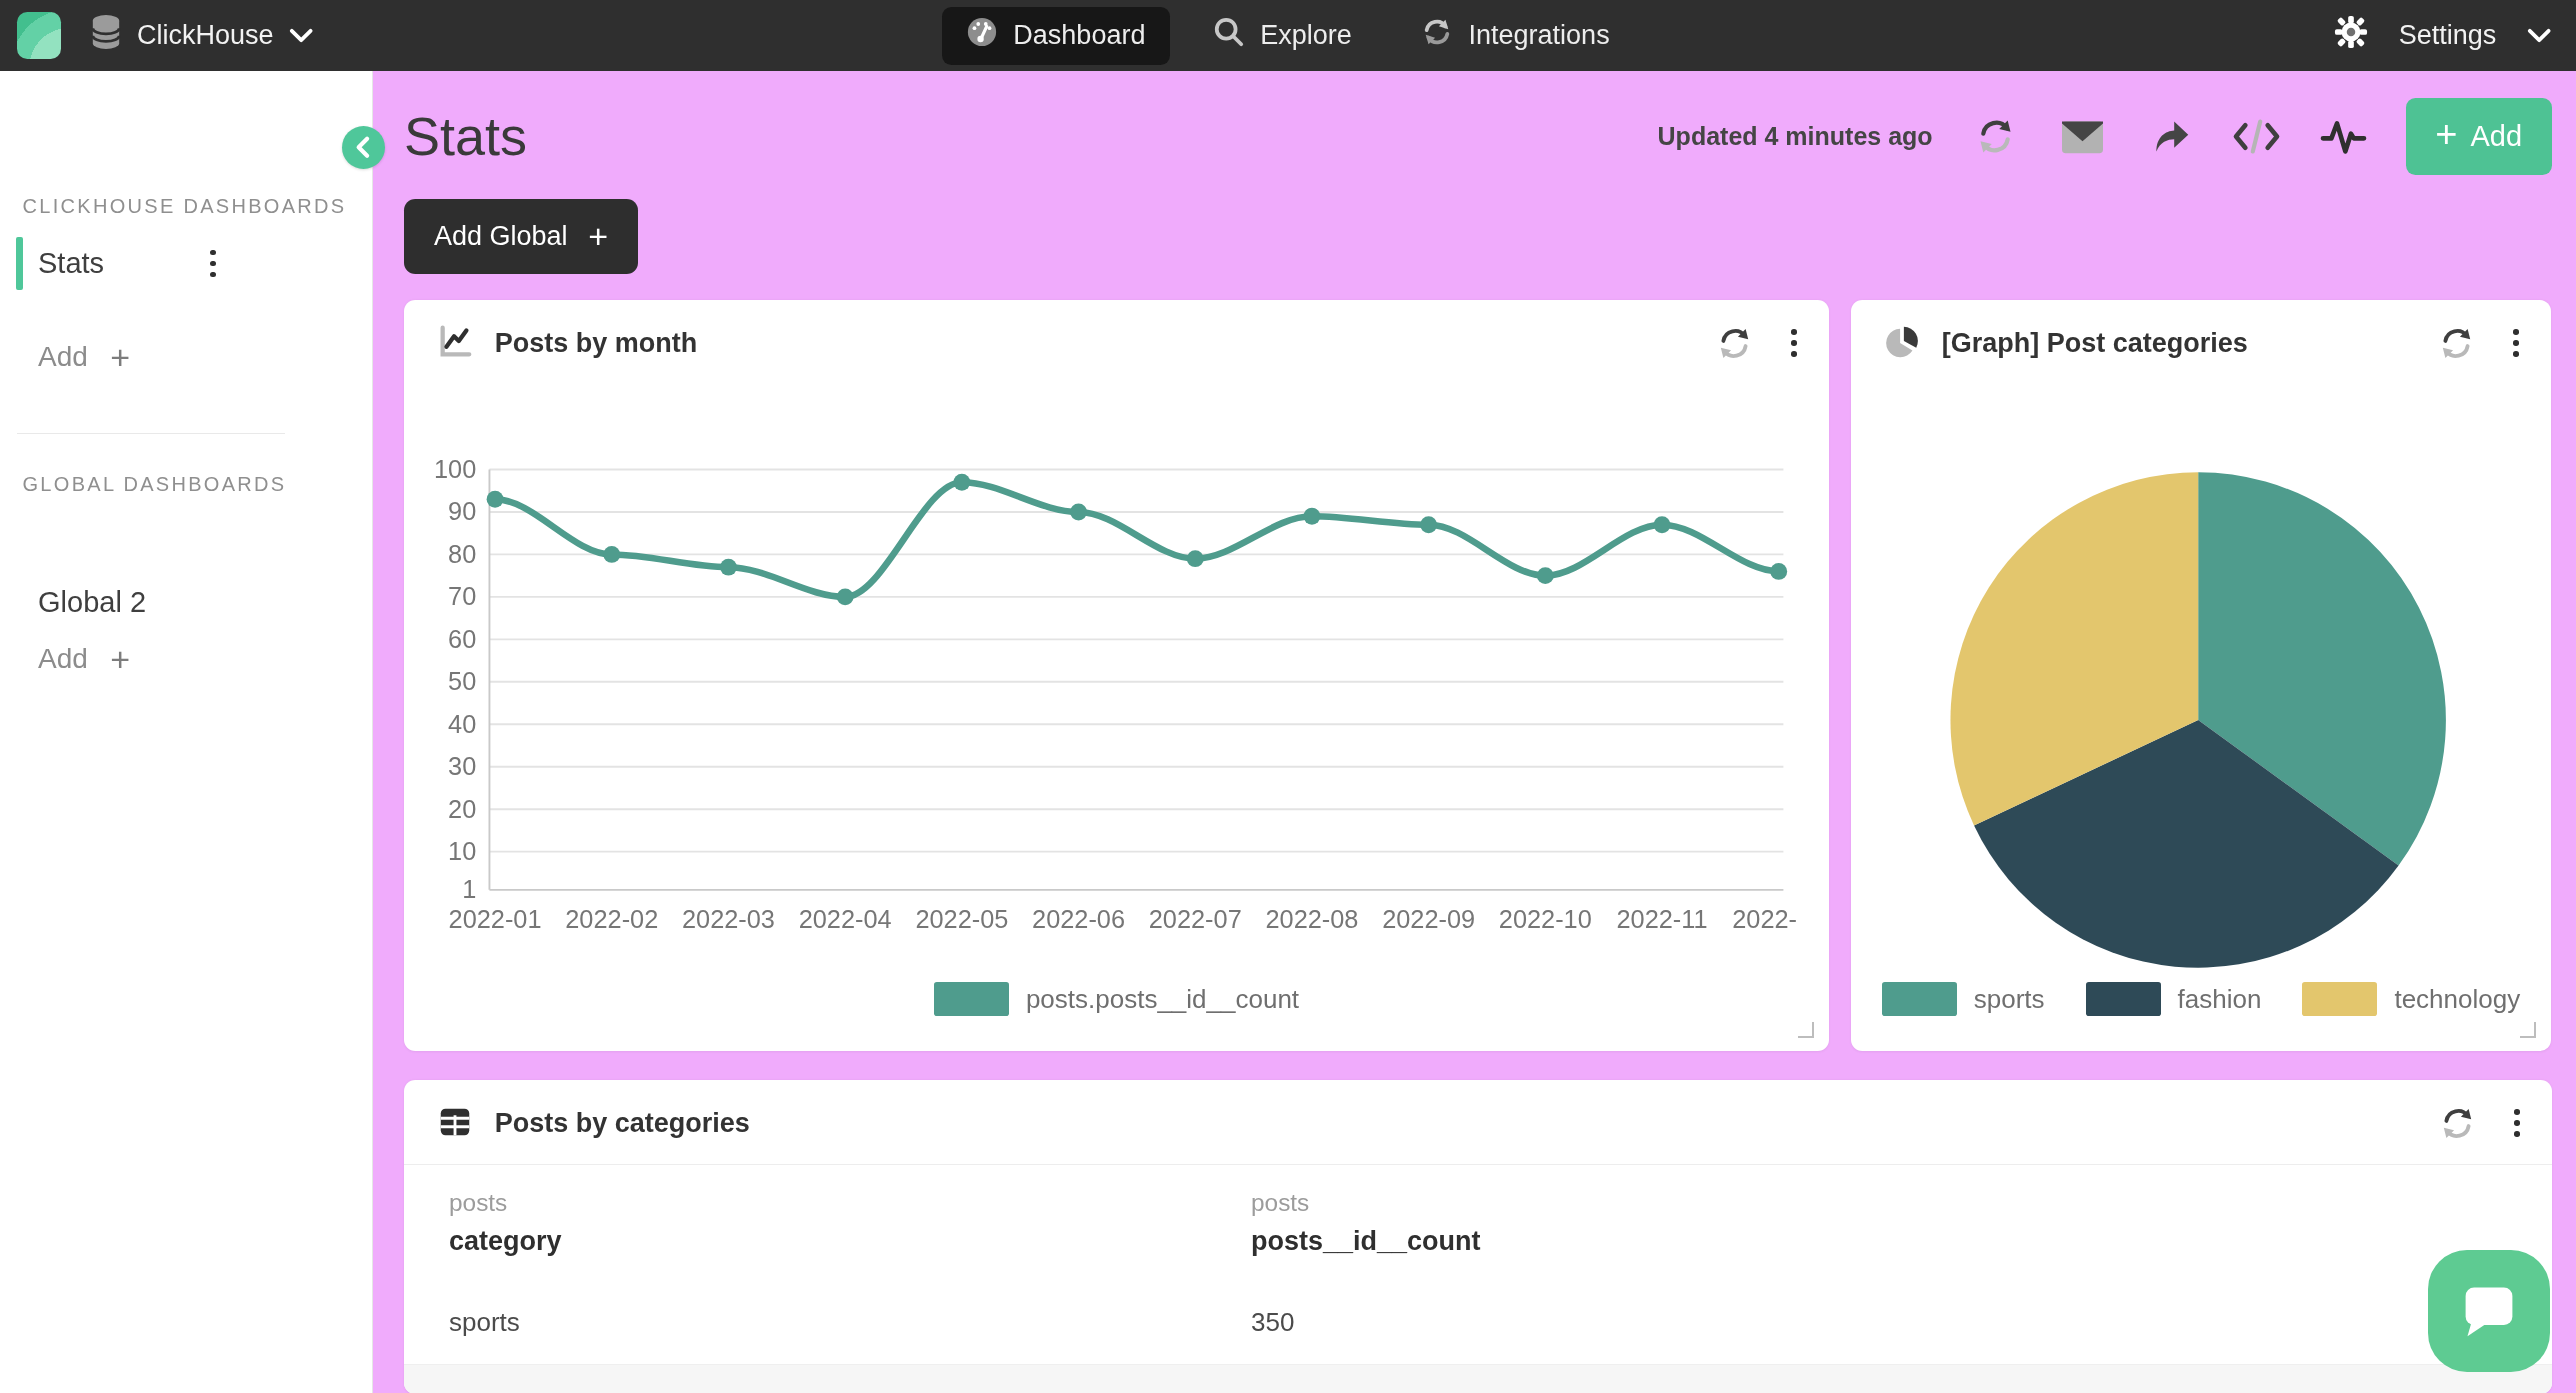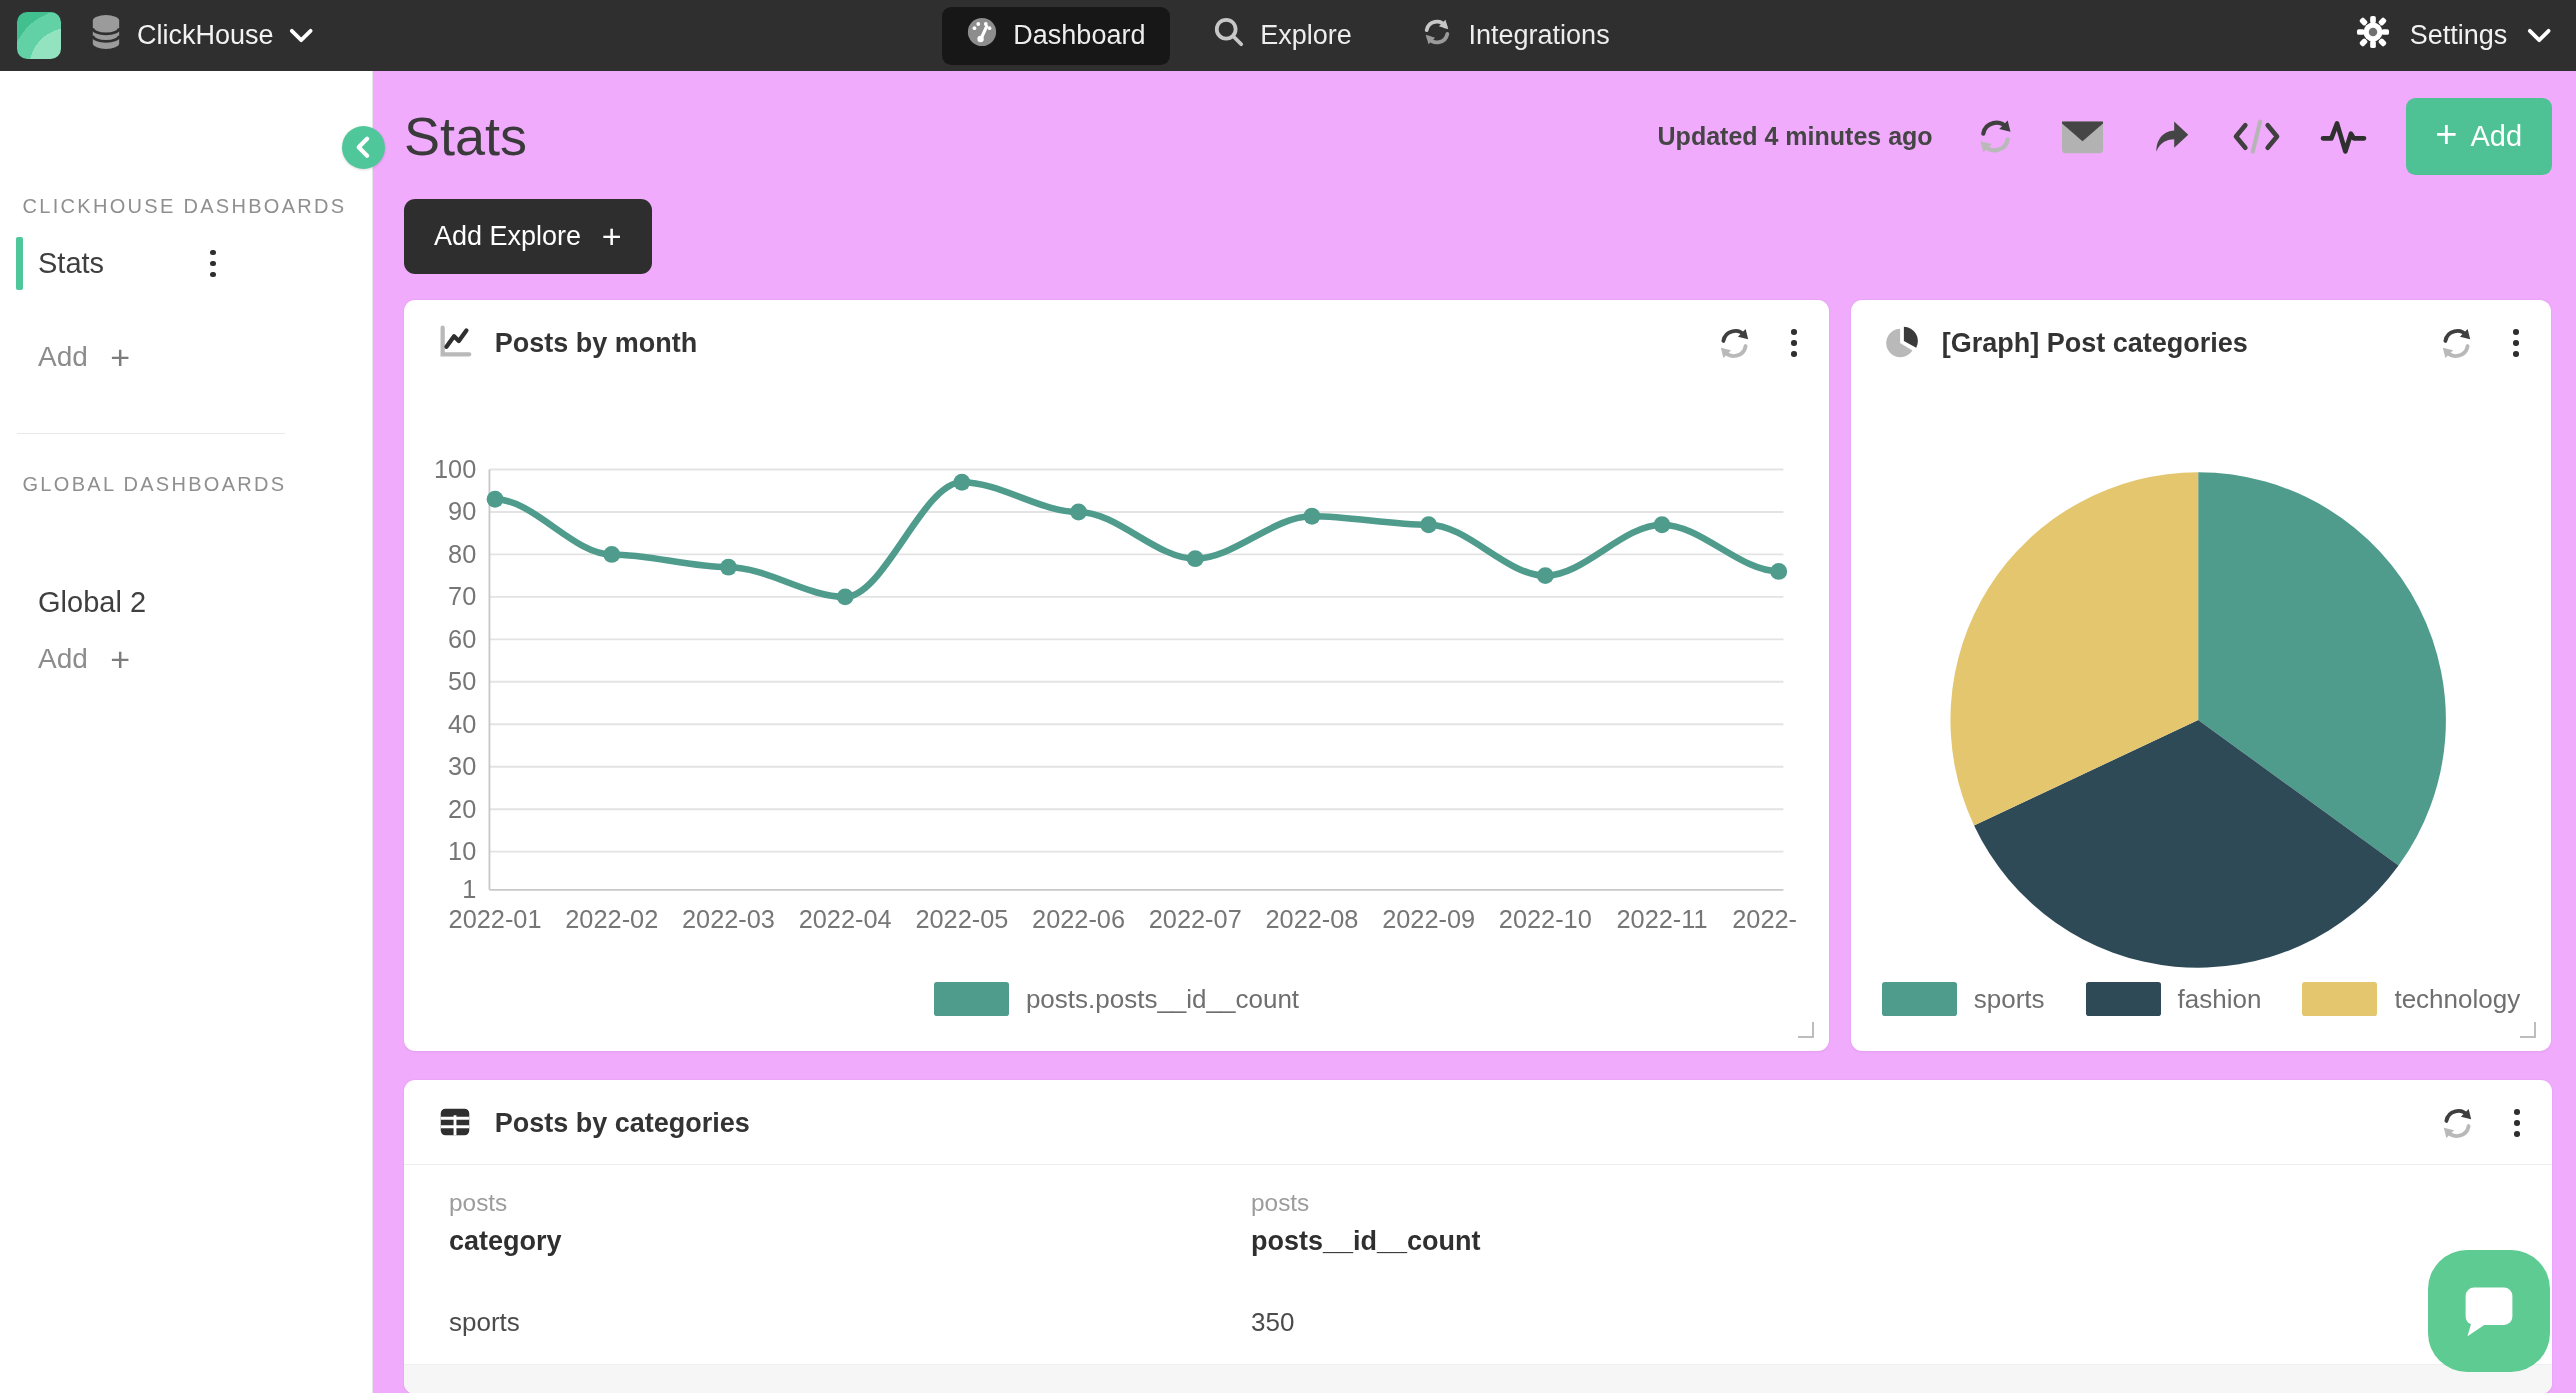--- a/index.html
+++ b/index.html
@@ -8,21 +8,21 @@
 
   
   .navbar{position:absolute;left:0;top:0;width:2576px;height:71px;background:#2f2f2f;z-index:30;}
   .logo{position:absolute;left:17px;top:12.2px;width:44px;height:47px;border-radius:10.3px;overflow:hidden;
         background:radial-gradient(circle at 118% 118%, #93e2c0 0 52%, #63d1a6 52% 76%, #42bf8e 76% 100%);}
   .brand{position:absolute;left:90px;top:0;height:71px;display:flex;align-items:center;gap:15px;color:#f2f2f2;
          font-size:27px;cursor:pointer;}
   .navtabs{position:absolute;left:0;right:0;top:0;height:71px;display:flex;align-items:center;justify-content:center;gap:19px;}
   .navtab{display:flex;align-items:center;gap:15px;color:#ededed;font-size:27px;height:58px;padding:0 24.4px;border-radius:9.4px;}
   .navtab.active{background:#171717;}
-  .nav-settings{position:absolute;right:24.4px;top:0;height:71px;display:flex;align-items:center;gap:20px;color:#f2f2f2;font-size:27px;}
+  .nav-settings{position:absolute;right:24.4px;top:0;height:71px;display:flex;align-items:center;gap:31px;color:#f2f2f2;font-size:27px;}
 
   
   .sidebar{position:absolute;left:0;top:71px;width:372px;height:1322px;background:#ffffff;border-right:0.9px solid #e6e6e6;z-index:10;}
   .collapse-btn{position:absolute;left:342px;top:126px;width:43px;height:43px;border-radius:50%;background:#4fc79a;
                 display:flex;align-items:center;justify-content:center;z-index:20;box-shadow:0 0.9px 2.8px rgba(0,0,0,.15);}
   .side-section-title{position:absolute;left:22.5px;color:#8f8f8f;font-size:20px;letter-spacing:2.3px;font-weight:500;}
   .side-item{position:absolute;left:0;width:319px;display:flex;align-items:center;color:#3f3f3f;font-size:29px;cursor:pointer;}
   .active-bar{position:absolute;left:16px;width:6.6px;height:53px;background:#4fc79a;border-radius:1.9px;}
   .side-add{position:absolute;left:38px;display:flex;align-items:center;gap:22.5px;color:#8c8c8c;font-size:28px;cursor:pointer;}
   .side-add .plus{font-size:34px;line-height:1;color:#7c7c7c;}
@@ -246,21 +246,21 @@
       </span>
 
       <div class="add-btn">
         <span class="plus">+</span>
         <span>Add</span>
       </div>
     </div>
   </div>
 
   <div class="add-filter">
-    <span>Add Explore</span>
+    <span>Add Global</span>
     <span class="plus">+</span>
   </div>
 
   <div class="card" id="card-line">
     <div class="card-head">
       <span>
         <svg width="38" height="38" viewBox="0 0 40 40">
           <path d="M7 5 V33 H35" fill="none" stroke="#b9b9b9" stroke-width="4.5" stroke-linecap="round"></path>
           <polyline points="11,25 19,14 24,19 32,8" fill="none" stroke="#2f2f2f" stroke-width="4.5" stroke-linecap="round" stroke-linejoin="round"></polyline>
         </svg>

